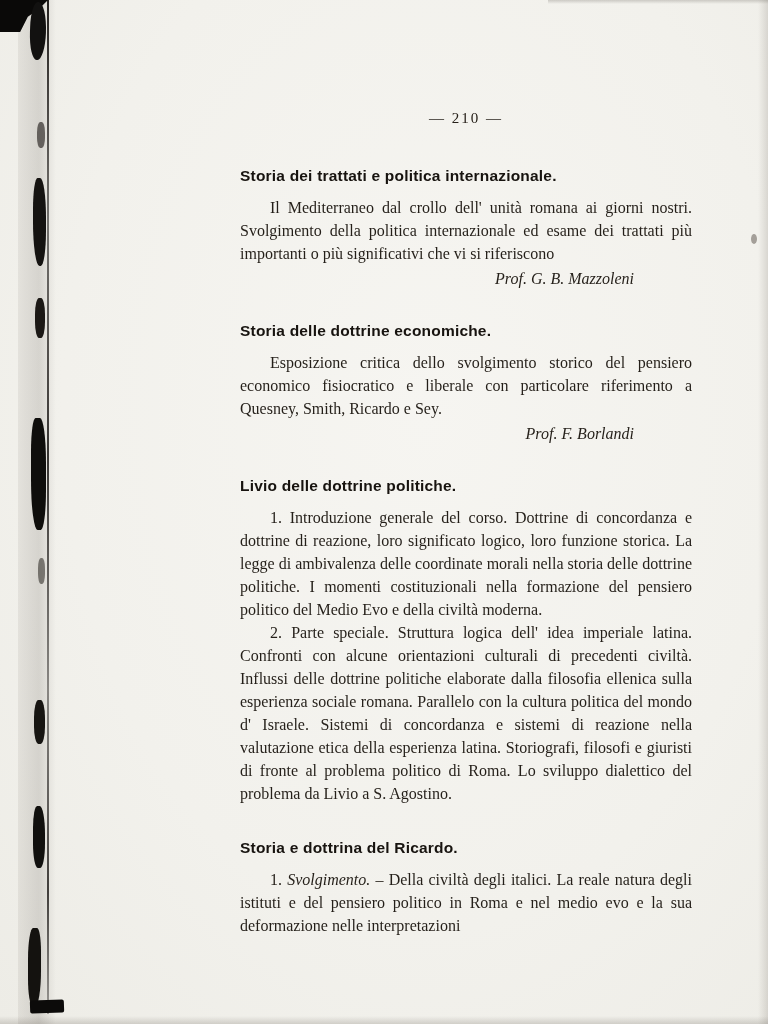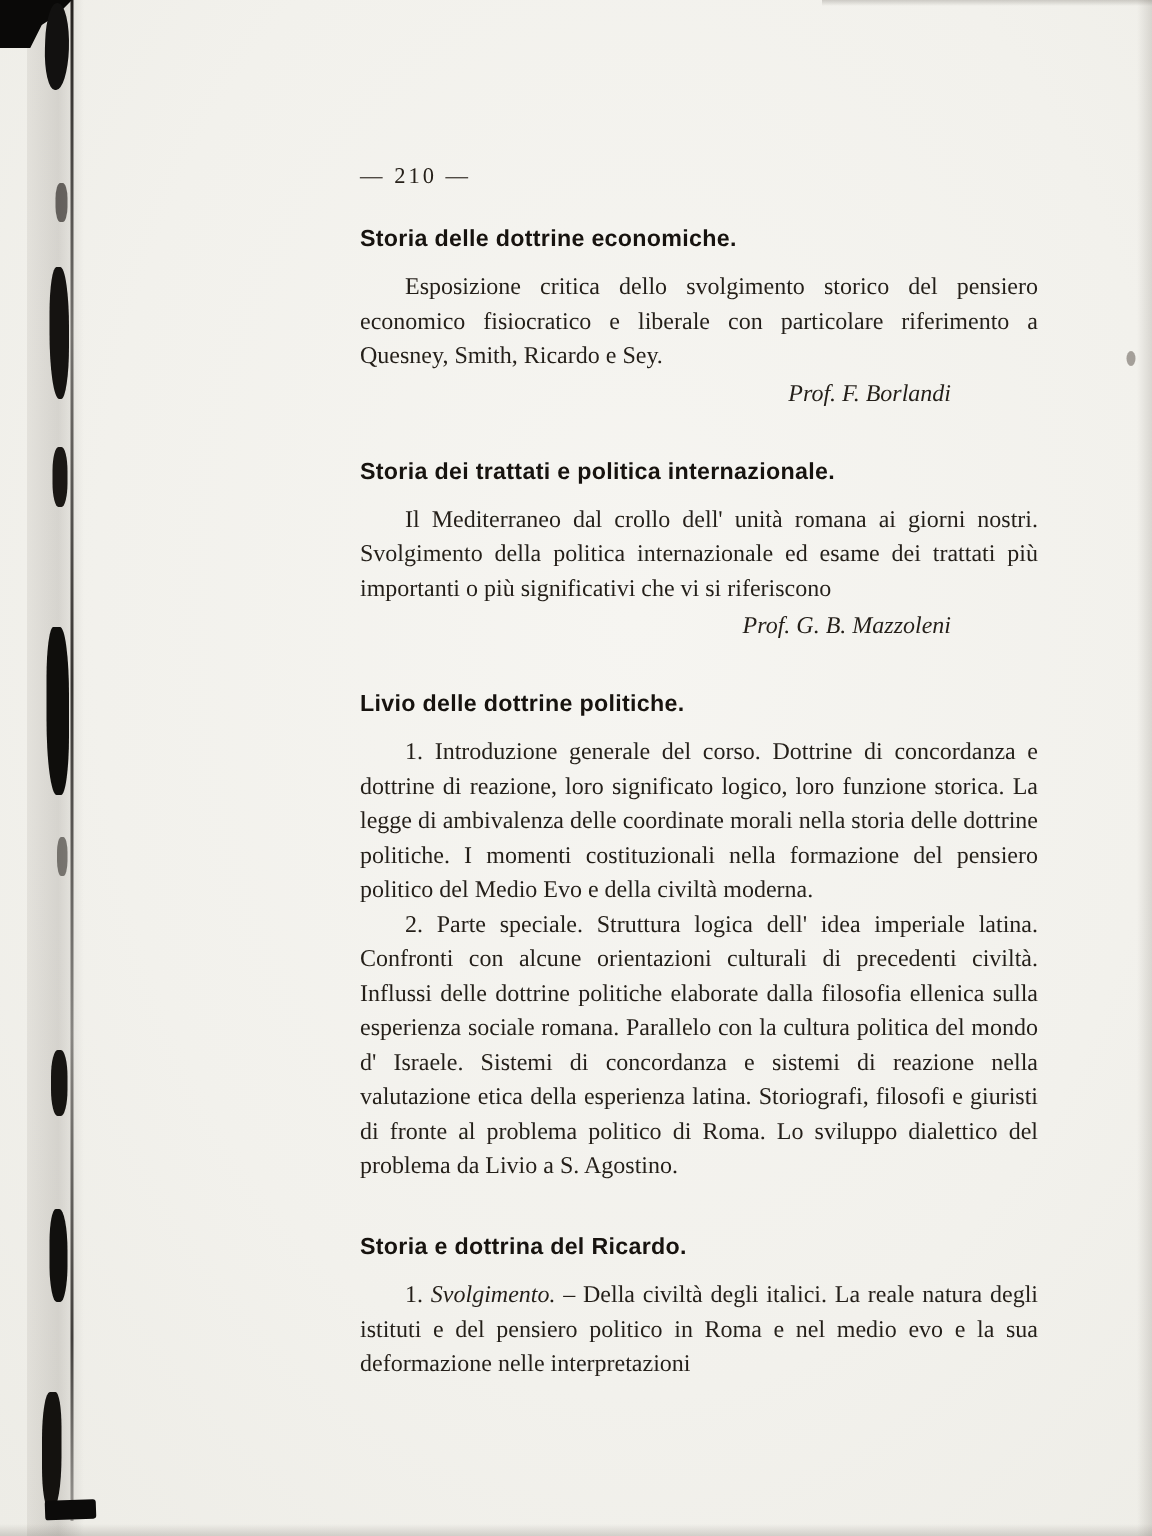--- a/index.html
+++ b/index.html
@@ -59,24 +59,24 @@
   }
 
   
   .content {
     position: absolute;
     left: 240px;
     top: 110px;
     width: 452px;
   }
   .page-number {
-    text-align: left;
+    text-align: center;
     font-size: 15px;
     letter-spacing: 2px;
-    margin-bottom: 24px;
+    margin-bottom: 40px;
     color: #262019;
   }
   .course-heading {
     font-family: "Liberation Sans", "DejaVu Sans", sans-serif;
     font-weight: bold;
     font-size: 15.5px;
     letter-spacing: 0.2px;
     color: #17130f;
     margin: 0 0 11px 0;
   }
@@ -120,29 +120,29 @@
   <div class="artifact right-shade"></div>
   <div class="artifact right-speck"></div>
   <div class="artifact top-right-shade"></div>
   <div class="artifact bottom-shade"></div>
 
   <div class="content">
 
     <div class="page-number">— 210 —</div>
 
     <section>
+      <h2 class="course-heading">Storia dei trattati e politica internazionale.</h2>
+      <p class="body-text">Il Mediterraneo dal crollo dell' unità romana ai giorni nostri. Svolgimento della politica internazionale ed esame dei trattati più importanti o più significativi che vi si riferiscono</p>
+      <p class="attribution">Prof. G. B. Mazzoleni</p>
+    </section>
+
+    <section>
       <h2 class="course-heading">Storia delle dottrine economiche.</h2>
       <p class="body-text">Esposizione critica dello svolgimento storico del pensiero economico fisiocratico e liberale con particolare riferimento a Quesney, Smith, Ricardo e Sey.</p>
       <p class="attribution">Prof. F. Borlandi</p>
-    </section>
-
-    <section>
-      <h2 class="course-heading">Storia dei trattati e politica internazionale.</h2>
-      <p class="body-text">Il Mediterraneo dal crollo dell' unità romana ai giorni nostri. Svolgimento della politica internazionale ed esame dei trattati più importanti o più significativi che vi si riferiscono</p>
-      <p class="attribution">Prof. G. B. Mazzoleni</p>
     </section>
 
     <section>
       <h2 class="course-heading">Livio delle dottrine politiche.</h2>
       <p class="body-text">1. Introduzione generale del corso. Dottrine di concordanza e dottrine di reazione, loro significato logico, loro funzione storica. La legge di ambivalenza delle coordinate morali nella storia delle dottrine politiche. I momenti costituzionali nella formazione del pensiero politico del Medio Evo e della civiltà moderna.</p>
       <p class="body-text">2. Parte speciale. Struttura logica dell' idea imperiale latina. Confronti con alcune orientazioni culturali di precedenti civiltà. Influssi delle dottrine politiche elaborate dalla filosofia ellenica sulla esperienza sociale romana. Parallelo con la cultura politica del mondo d' Israele. Sistemi di concordanza e sistemi di reazione nella valutazione etica della esperienza latina. Storiografi, filosofi e giuristi di fronte al problema politico di Roma. Lo sviluppo dialettico del problema da Livio a S. Agostino.</p>
     </section>
 
     <section>
       <h2 class="course-heading">Storia e dottrina del Ricardo.</h2>

